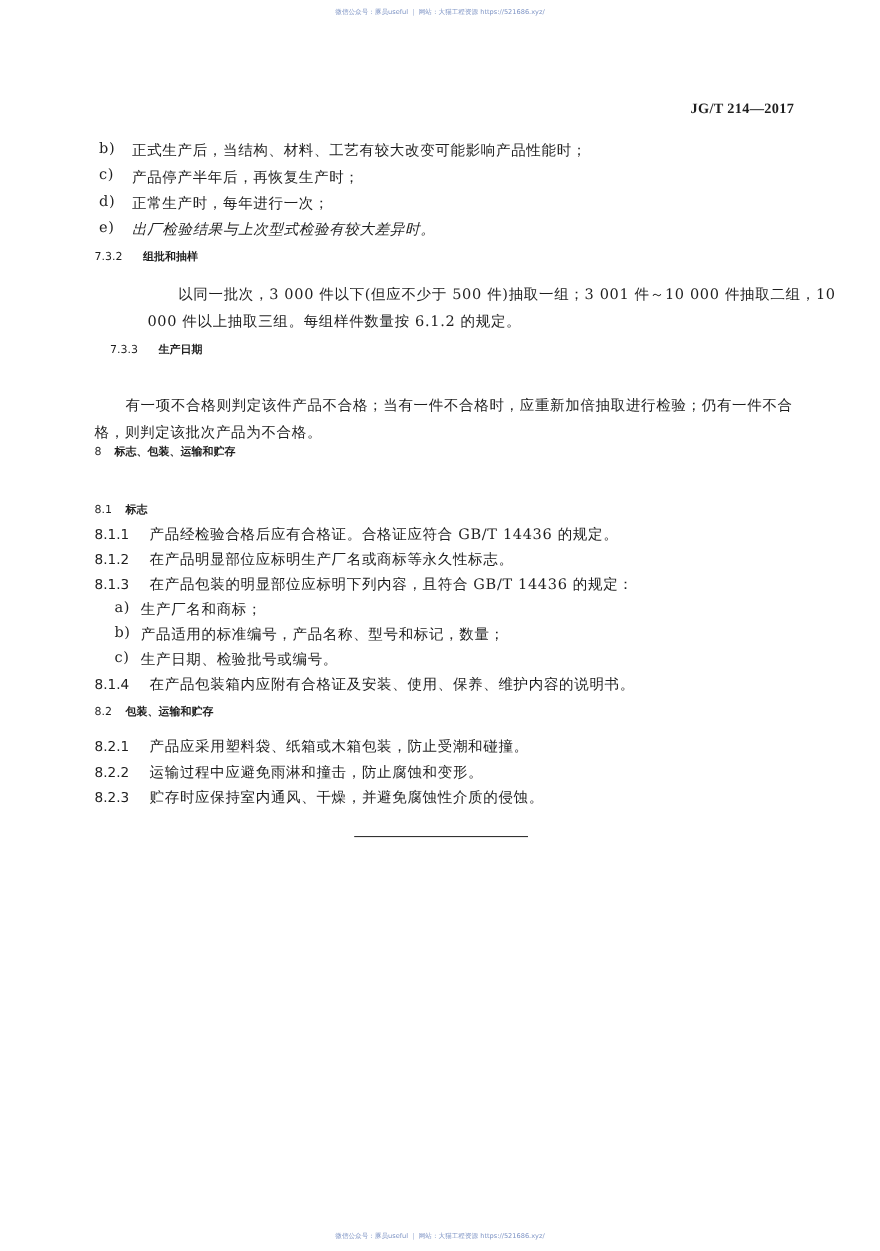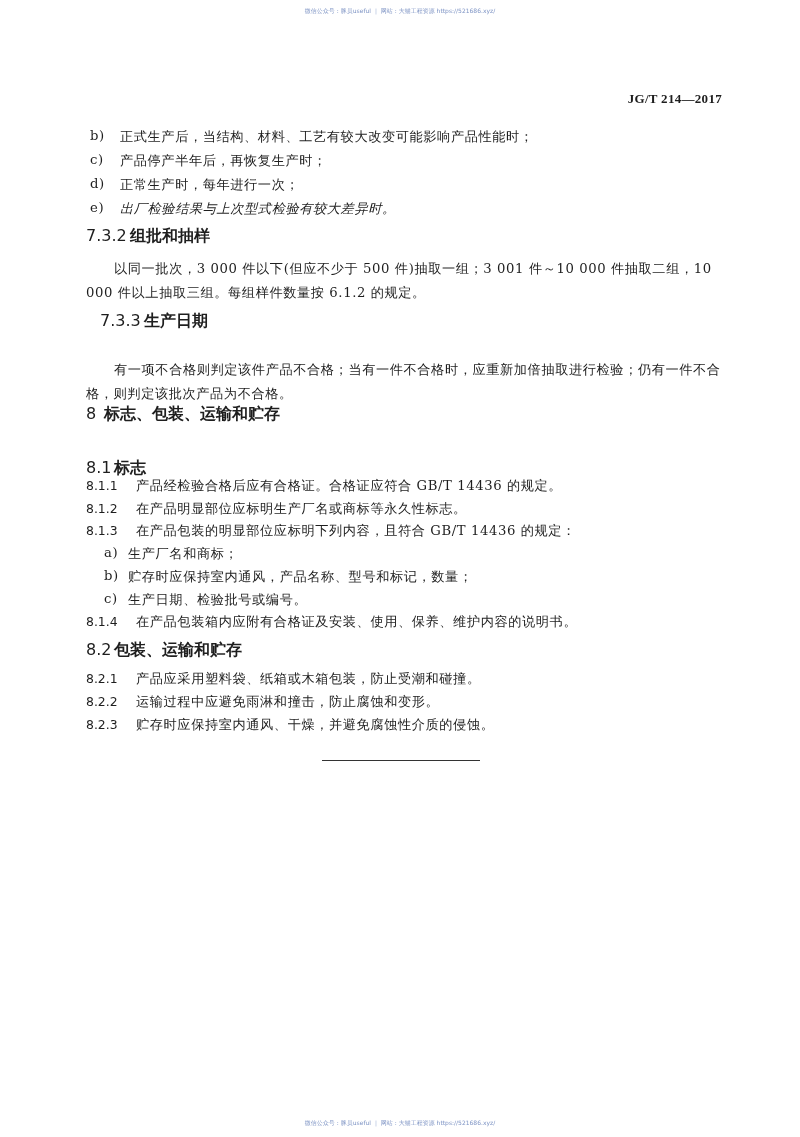--- a/index.html
+++ b/index.html
@@ -5,21 +5,21 @@
     html, body { margin: 0; padding: 0; background: #ffffff; }
     body { width: 800px; height: 1137px; position: relative; overflow: hidden;
            font-family: "DejaVu Serif", "Liberation Serif", serif; color: #1e1e1e; }
     .watermark { position: absolute; left: 0; width: 800px; text-align: center;
                  font-size: 6px; color: #7d93c4; font-family: "DejaVu Sans", sans-serif; }
     .wm-top { top: 7px; }
     .wm-bottom { top: 1119px; }
     .std-no { position: absolute; right: 78px; top: 91px; font-size: 13px; font-weight: bold;
               font-family: "Liberation Serif", serif; letter-spacing: 0.3px; }
     .line { position: absolute; font-size: 13.2px; white-space: nowrap; letter-spacing: 0.6px; }
-    .head { position: absolute; font-size: 16px; font-weight: bold; white-space: nowrap;
+    .head { position: absolute; font-size: 10px; font-weight: bold; white-space: nowrap;
             font-family: "DejaVu Sans", sans-serif; }
     .head .num { font-weight: normal; display: inline-block; }
     .clause { position: absolute; left: 86px; font-size: 13.2px; white-space: nowrap; letter-spacing: 0.6px; }
     .clause .num { font-family: "DejaVu Sans", sans-serif; font-size: 12.4px; display: inline-block; width: 50px; letter-spacing: 0; }
     .para { position: absolute; left: 86px; width: 640px; font-size: 13.2px; line-height: 24px;
             text-indent: 28px; letter-spacing: 0.6px; }
     .endline { position: absolute; left: 322px; top: 760px; width: 158px; height: 0;
                border-top: 1.6px solid #333; }
   </style>
 </head>
@@ -44,21 +44,21 @@
   </div>
   <div class="line" style="left:90px; top:200px;">
     <span>e)</span>
     <span style="position:absolute; left:30px;font-style:italic;">出厂检验结果与上次型式检验有较大差异时。</span>
   </div>
 </div>
 
 <div class="head" style="left:86px; top:226px;">
   <span class="num" style="width:44px;">7.3.2</span><span>组批和抽样</span>
 </div>
-<div class="para" style="top:257px;">以同一批次，3 000 件以下(但应不少于 500 件)抽取一组；3 001 件～10 000 件抽取二组，10 000 件以上抽取三组。每组样件数量按 6.1.2 的规定。</div>
+<div class="para" style="top:257px;margin-left:48px;">以同一批次，3 000 件以下(但应不少于 500 件)抽取一组；3 001 件～10 000 件抽取二组，10 000 件以上抽取三组。每组样件数量按 6.1.2 的规定。</div>
 
 <div class="head" style="left:86px; top:311px;">
   <span class="num" style="width:44px;margin-left:14px;">7.3.3</span><span>生产日期</span>
 </div>
 <div class="para" style="top:358px;">有一项不合格则判定该件产品不合格；当有一件不合格时，应重新加倍抽取进行检验；仍有一件不合格，则判定该批次产品为不合格。</div>
 
 <div class="head" style="left:86px; top:404px;">
   <span class="num" style="width:18px;">8</span><span>标志、包装、运输和贮存</span>
 </div>
 
@@ -75,21 +75,21 @@
 <div class="clause" style="top:522px;">
   <span class="num">8.1.3</span><span>在产品包装的明显部位应标明下列内容，且符合 GB/T 14436 的规定：</span>
 </div>
 
 <div class="line" style="left:104px; top:545px;">
   <span>a)</span>
   <span style="position:absolute; left:24px;">生产厂名和商标；</span>
 </div>
 <div class="line" style="left:104px; top:568px;">
   <span>b)</span>
-  <span style="position:absolute; left:24px;">贮存时应保持室内通风，产品名称、型号和标记，数量；</span>
+  <span style="position:absolute; left:24px;">产品适用的标准编号，产品名称、型号和标记，数量；</span>
 </div>
 <div class="line" style="left:104px; top:591px;">
   <span>c)</span>
   <span style="position:absolute; left:24px;">生产日期、检验批号或编号。</span>
 </div>
 
 <div class="clause" style="top:613px;">
   <span class="num">8.1.4</span><span>在产品包装箱内应附有合格证及安装、使用、保养、维护内容的说明书。</span>
 </div>
 

